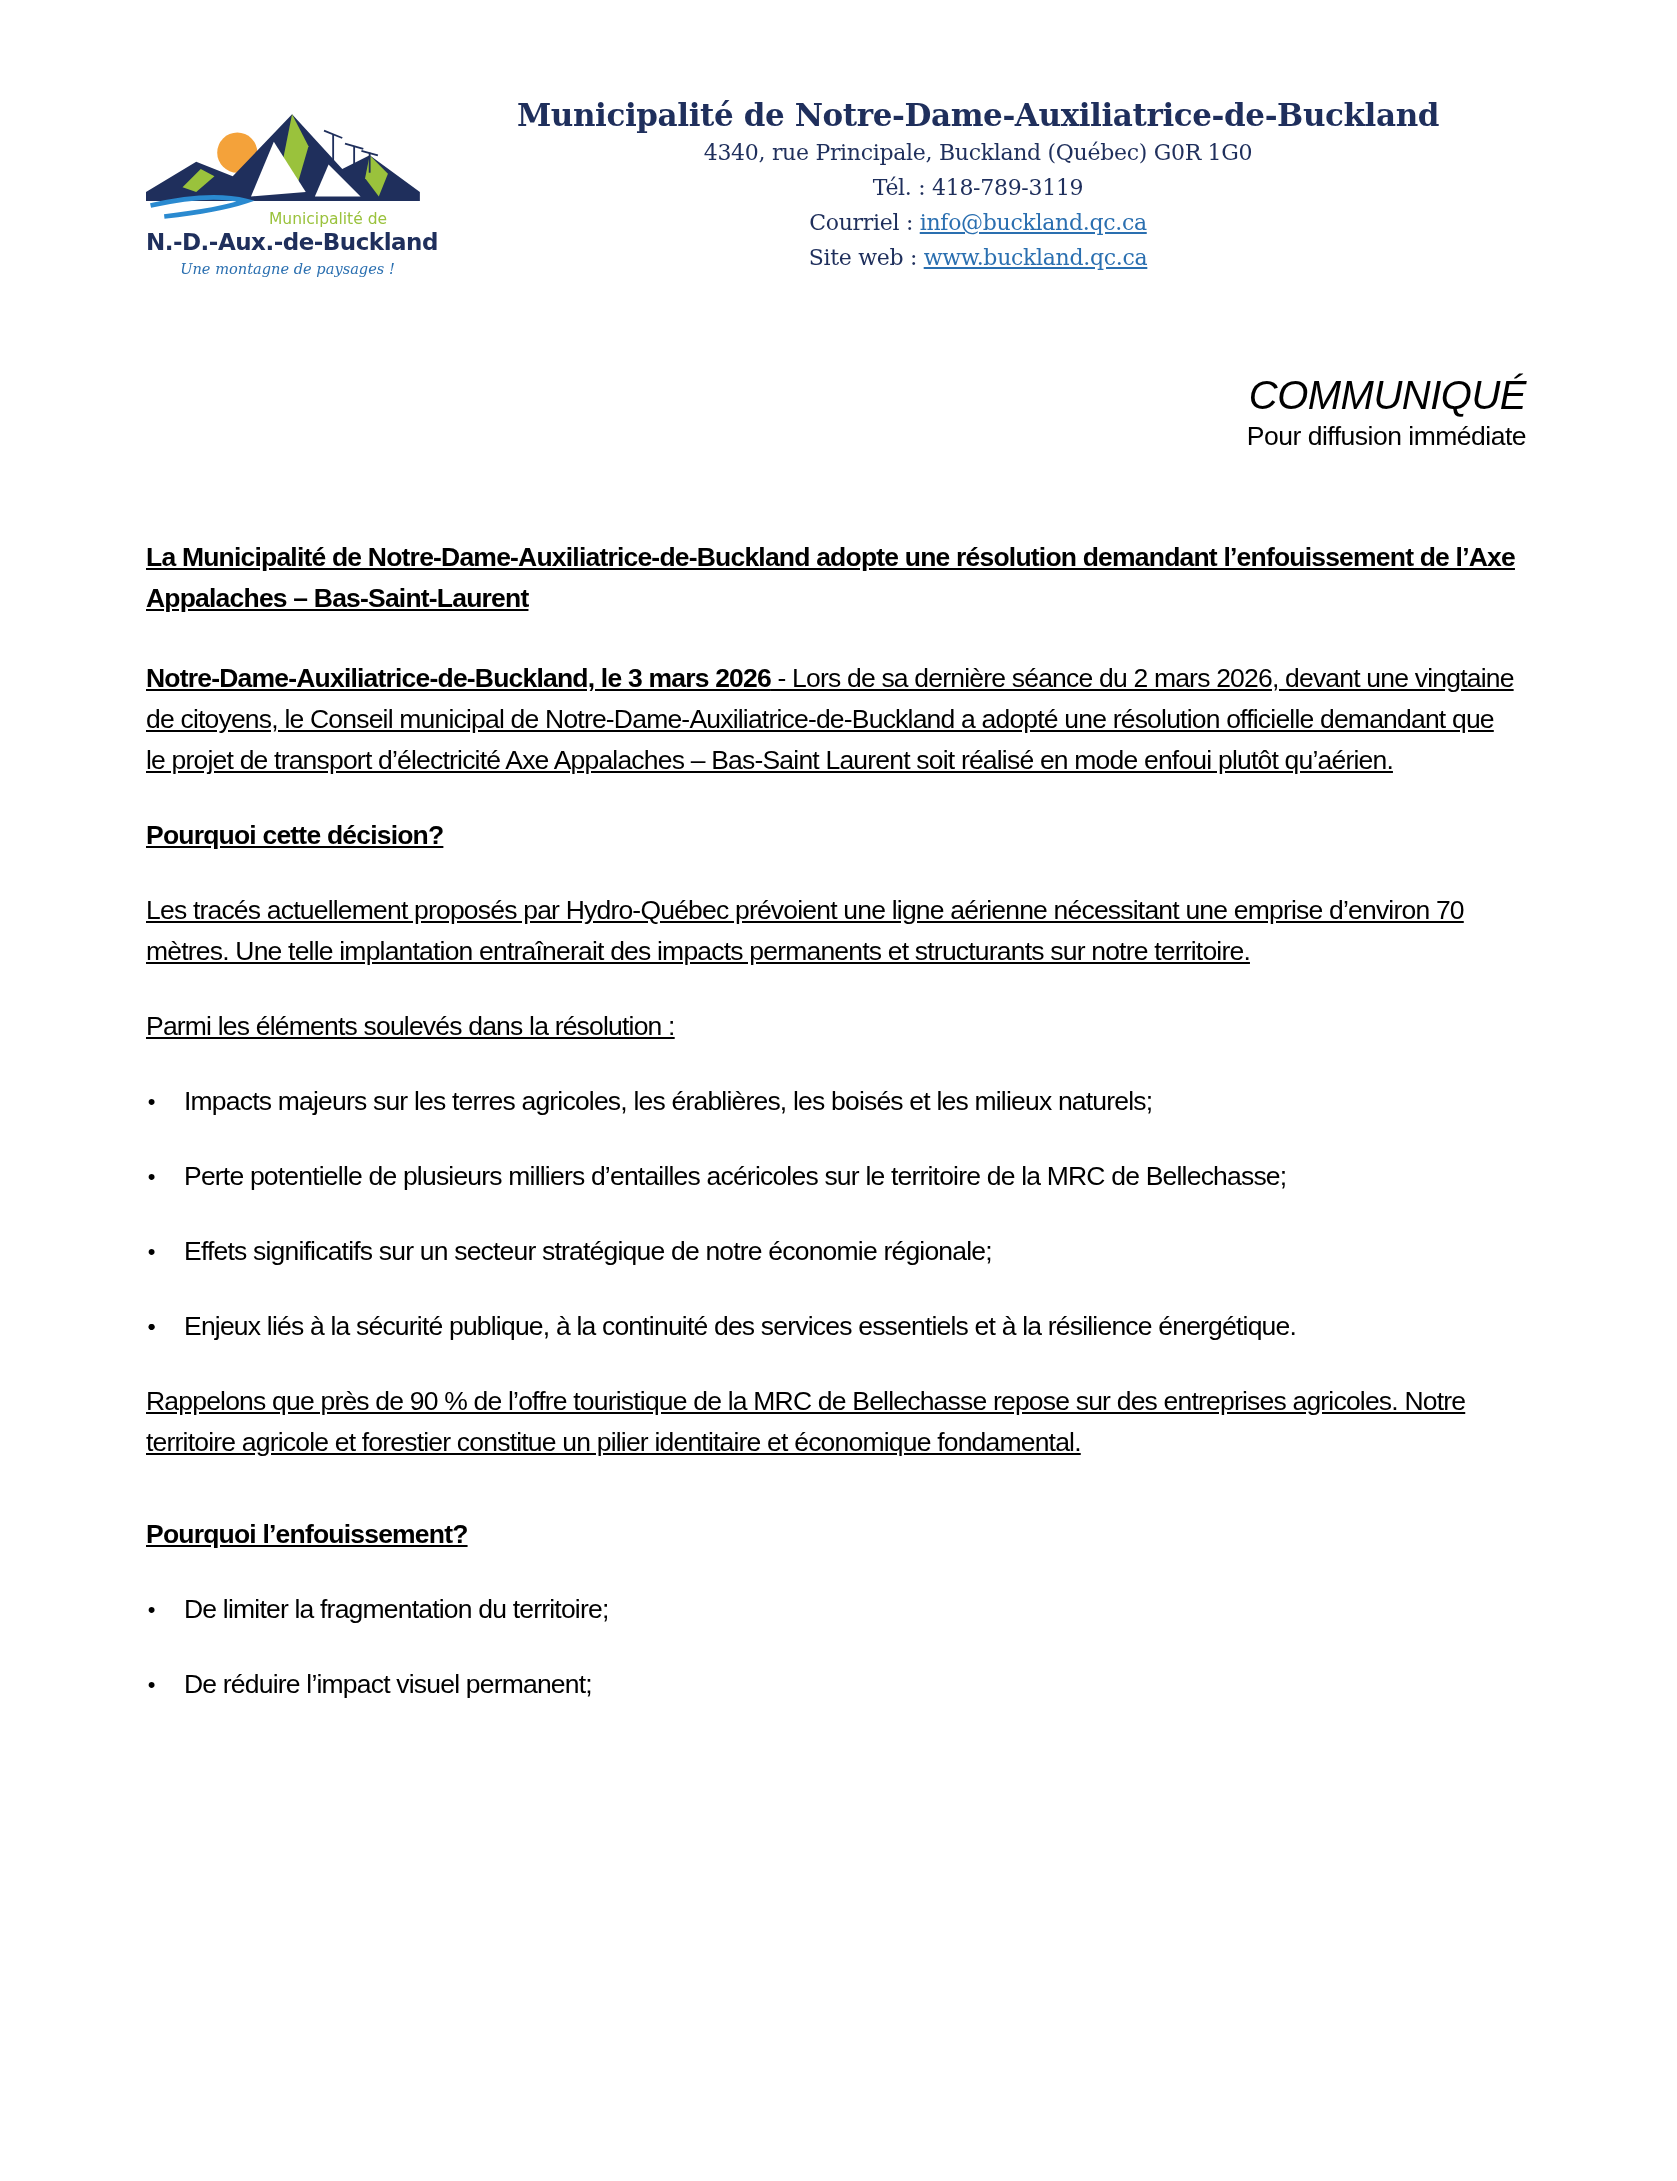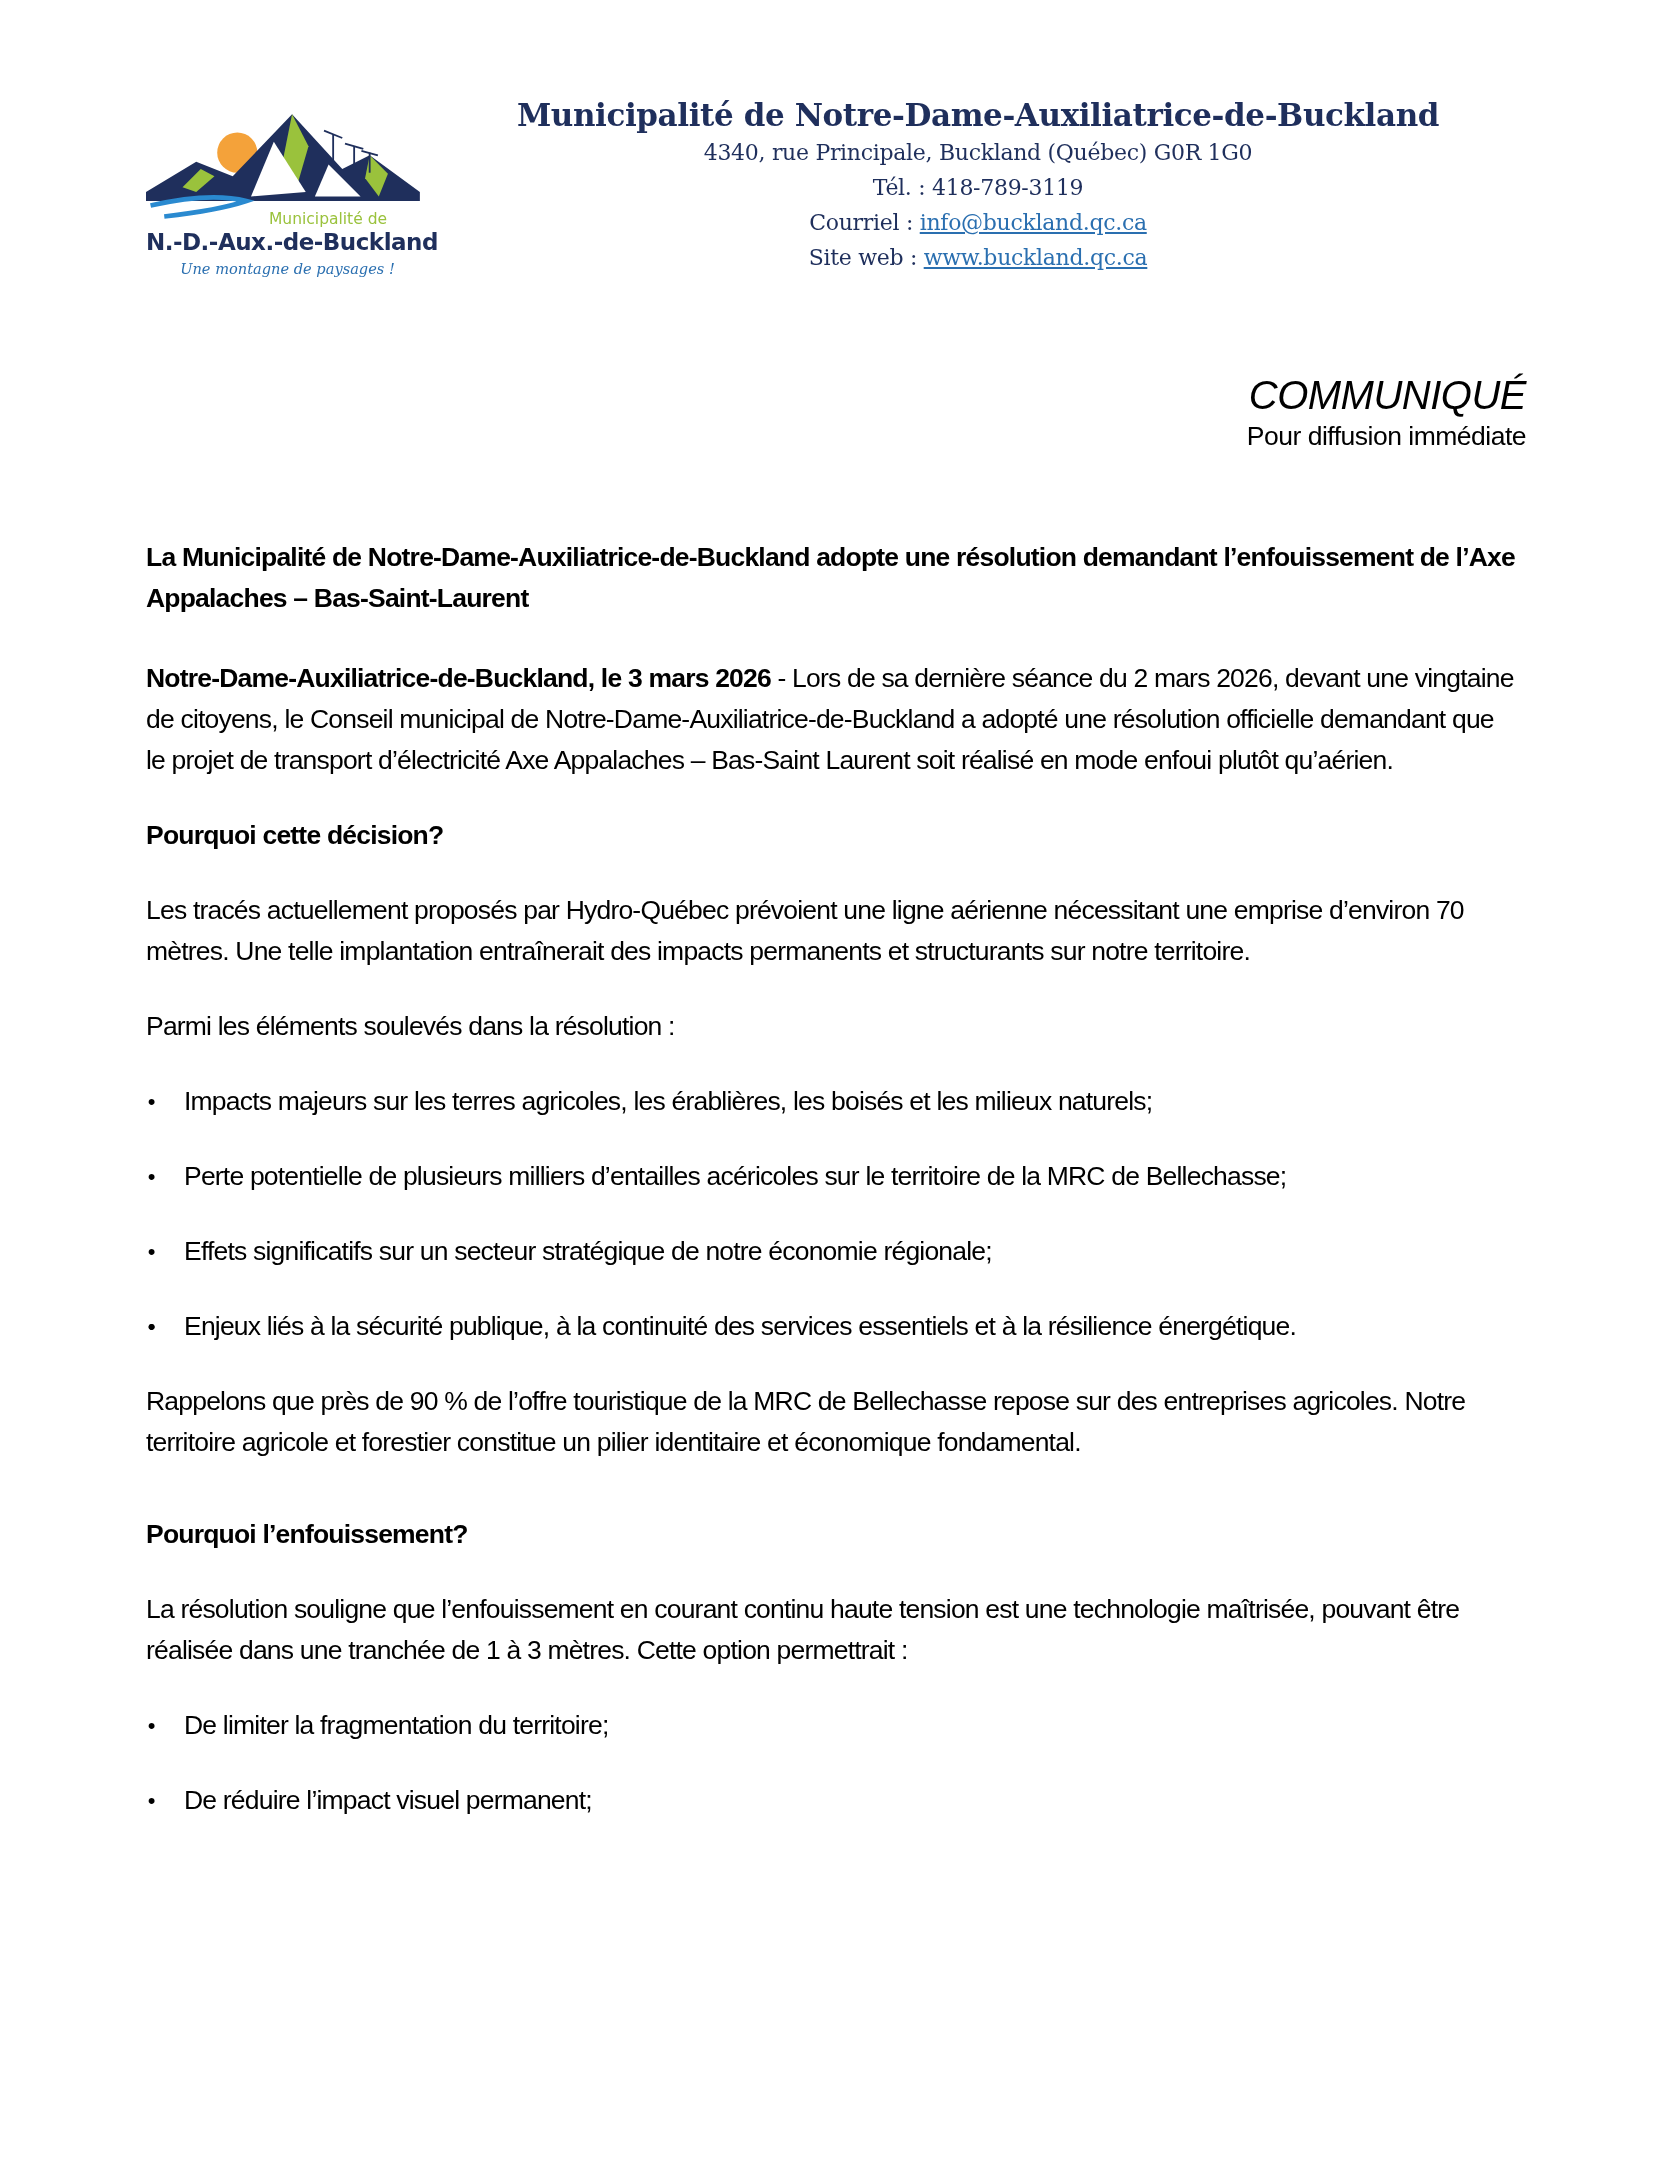--- a/index.html
+++ b/index.html
@@ -43,21 +43,21 @@
   }
   .communique .c-title { font-size: 40px; font-style: italic; line-height: 44px; letter-spacing: -0.5px; }
   .communique .c-sub { font-size: 26.5px; line-height: 38px; letter-spacing: -0.5px; }
 
   
   .body {
     position: absolute; left: 146px; top: 537px; width: 1371px;
     font-family: "Liberation Sans", sans-serif; color: #000; font-size: 26.5px; line-height: 41px;
     letter-spacing: -0.8px;
   }
-  .body p { margin: 0; }
+  .body p { margin: 0; text-decoration: underline; }
   .headline { font-weight: bold; }
   .bold { font-weight: bold; }
   .h2 { font-weight: bold; }
   ul.bullets { list-style: none; margin: 0; padding: 0; }
   ul.bullets li { position: relative; padding-left: 38px; }
   ul.bullets li .dot {
     position: absolute; left: 1.8px; top: 0; font-size: 22px;
   }
 </style>
 </head>
@@ -122,21 +122,20 @@
       <li style="margin-top:34px"><span class="dot">•</span><span>Perte potentielle de plusieurs milliers d’entailles acéricoles sur le territoire de la MRC de Bellechasse;</span></li>
       <li style="margin-top:34px"><span class="dot">•</span><span>Effets significatifs sur un secteur stratégique de notre économie régionale;</span></li>
       <li style="margin-top:34px"><span class="dot">•</span></li>
       <li style="margin-top:34px"><span class="dot">•</span><span>Enjeux liés à la sécurité publique, à la continuité des services essentiels et à la résilience énergétique.</span></li>
     </ul>
 
     <p style="margin-top:34px">Rappelons que près de 90 % de l’offre touristique de la MRC de Bellechasse repose sur des entreprises agricoles. Notre territoire agricole et forestier constitue un pilier identitaire et économique fondamental.</p>
 
     <p class="h2" style="margin-top:51px">Pourquoi l’enfouissement?</p>
 
-    <p style="margin-top:34px">La résolution souligne que l’enfouissement en courant continu haute tension est une technologie maîtrisée, pouvant être réalisée dans une tranchée de 1 à 3 mètres. Cette option permettrait :</p>
 
     <ul class="bullets" style="margin-top:34px">
       <li><span class="dot">•</span><span>De limiter la fragmentation du territoire;</span></li>
       <li style="margin-top:34px"><span class="dot">•</span><span>De réduire l’impact visuel permanent;</span></li>
     </ul>
   </div>
 </div>
 
 
 </body></html>

